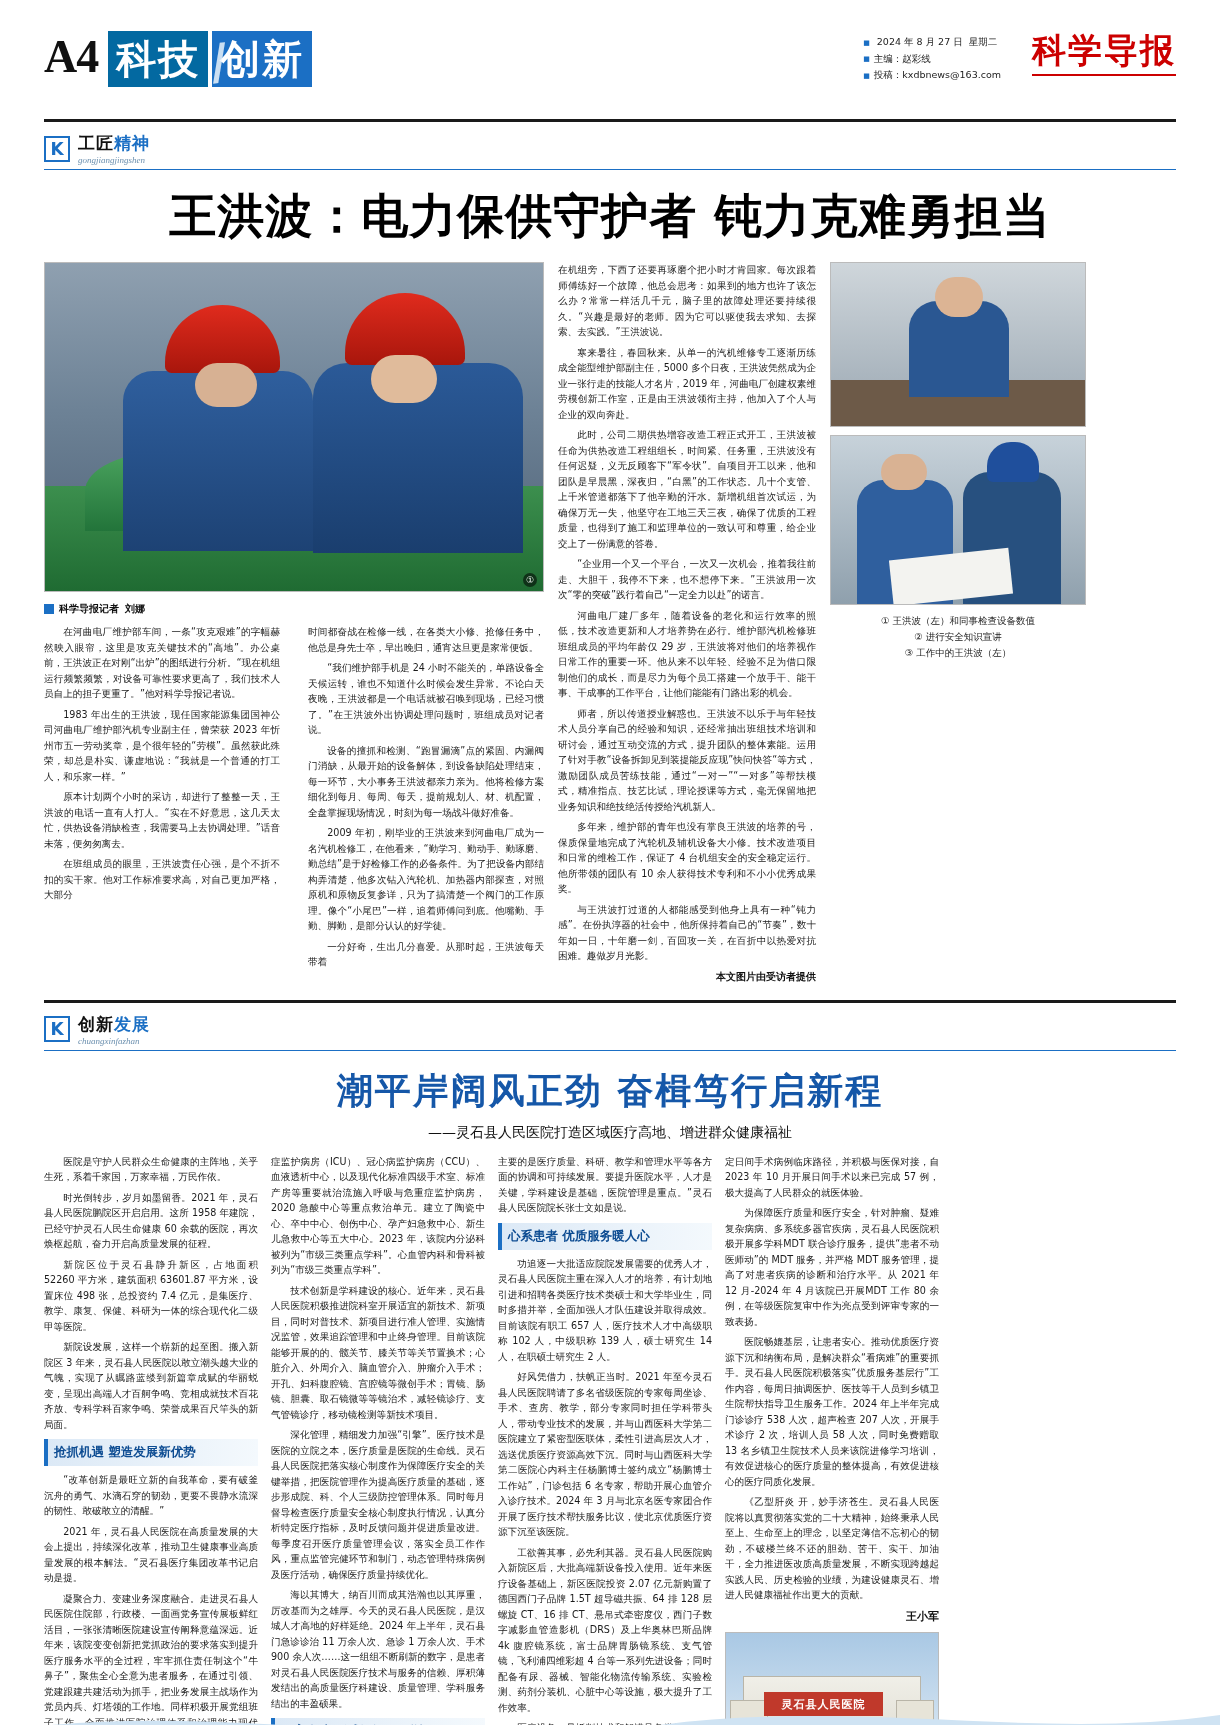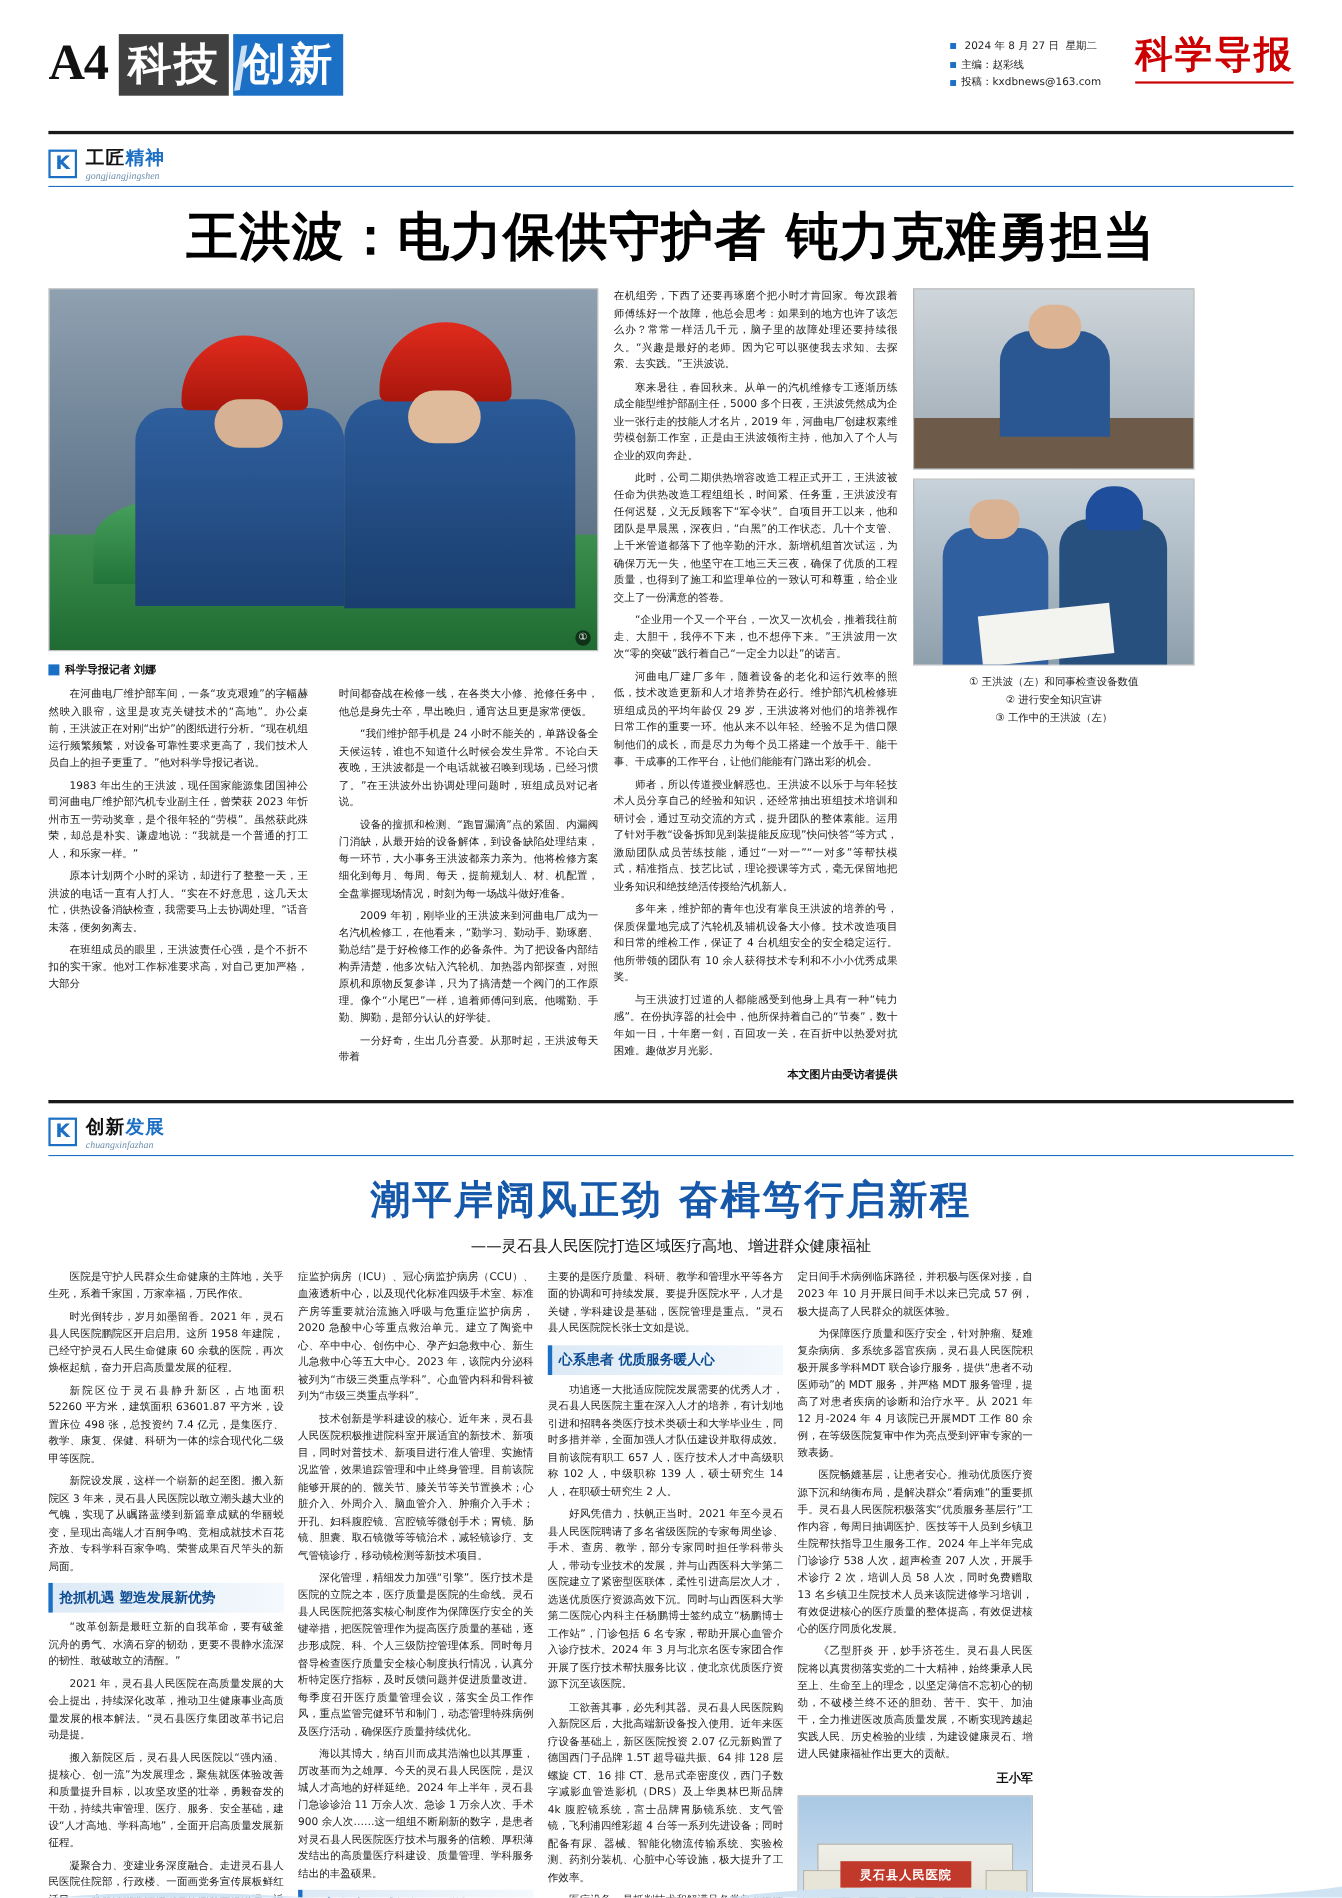--- a/index.html
+++ b/index.html
@@ -31,21 +31,21 @@
     line-height: 1;
     margin-top: 4px;
     margin-right: 10px;
   }
   .section-title {
     display: flex;
     align-items: center;
     height: 58px;
   }
   .sec-box {
-    background: #404040;
+    background: #0369a1;
     color: #fff;
     font-family: "DejaVu Sans", sans-serif;
     font-weight: 700;
     font-size: 40px;
     line-height: 56px;
     padding: 0 8px;
     letter-spacing: 2px;
   }
   .sec-box2 {
     background: #1b6fc4;
@@ -223,21 +223,21 @@
     margin-top: 8px;
     font-family: "DejaVu Sans", sans-serif;
     font-size: 9.5px;
     line-height: 16px;
     color: #222;
     text-align: center;
   }
 
   .byline {
     margin-top: 10px;
-    font-family: Liberation Sans, sans-serif;
+    font-family: Liberation Mono, monospace;
     font-size: 10px;
     font-weight: 700;
     color: #111;
     display:flex; align-items:center; gap:5px;
   }
   .byline::before {
     content:"";
     display:inline-block;
     width:10px; height:10px;
     background:#1b6fc4;
@@ -488,21 +488,20 @@
   <div class="lower-cols">
 
     <div class="lcol">
       <p class="txt">医院是守护人民群众生命健康的主阵地，关乎生死，系着千家国，万家幸福，万民作依。</p>
       <p class="txt">时光倒转步，岁月如墨留香。2021 年，灵石县人民医院鹏院区开启启用。这所 1958 年建院，已经守护灵石人民生命健康 60 余载的医院，再次焕枢起航，奋力开启高质量发展的征程。</p>
       <p class="txt">新院区位于灵石县静升新区，占地面积 52260 平方米，建筑面积 63601.87 平方米，设置床位 498 张，总投资约 7.4 亿元，是集医疗、教学、康复、保健、科研为一体的综合现代化二级甲等医院。</p>
       <p class="txt">新院设发展，这样一个崭新的起至图。搬入新院区 3 年来，灵石县人民医院以敢立潮头越大业的气魄，实现了从瞩路蓝缕到新篇章成赋的华丽蜕变，呈现出高端人才百舸争鸣、竞相成就技术百花齐放、专科学科百家争鸣、荣誉成果百尺竿头的新局面。</p>
       <div class="sub-head">抢抓机遇  塑造发展新优势</div>
       <p class="txt">“改革创新是最旺立新的自我革命，要有破釜沉舟的勇气、水滴石穿的韧劲，更要不畏静水流深的韧性、敢破敢立的清醒。”</p>
       <p class="txt">2021 年，灵石县人民医院在高质量发展的大会上提出，持续深化改革，推动卫生健康事业高质量发展的根本解法。“灵石县医疗集团改革书记启动是提。</p>
-      <p class="txt">搬入新院区后，灵石县人民医院以“强内涵、提核心、创一流”为发展理念，聚焦就医体验改善和质量提升目标，以攻坚攻坚的壮举，勇毅奋发的干劲，持续共审管理、医疗、服务、安全基础，建设“人才高地、学科高地”，全面开启高质量发展新征程。</p>
       <p class="txt">凝聚合力、变建业务深度融合。走进灵石县人民医院住院部，行政楼、一面画党务宣传展板鲜红活目，一张张清晰医院建设宣传阐释意蕴深远。近年来，该院变变创新把党抓政治的要求落实到提升医疗服务水平的全过程，牢牢抓住责任制这个“牛鼻子”，聚焦全心全意为患者服务，在通过引领、党建跟建共建活动为抓手，把业务发展主战场作为党员内兵、灯塔领的工作地。同样积极开展党组班子工作，全面推进医院治理体系和治理能力现代化。</p>
 
     </div>
 
     <div class="lcol">
       <p class="txt noind">症监护病房（ICU）、冠心病监护病房（CCU）、血液透析中心，以及现代化标准四级手术室、标准产房等重要就治流施入呼吸与危重症监护病房，2020 急酸中心等重点救治单元。建立了陶瓷中心、卒中中心、创伤中心、孕产妇急救中心、新生儿急救中心等五大中心。2023 年，该院内分泌科被列为“市级三类重点学科”。心血管内科和骨科被列为“市级三类重点学科”。</p>
       <p class="txt">技术创新是学科建设的核心。近年来，灵石县人民医院积极推进院科室开展适宜的新技术、新项目，同时对普技术、新项目进行准人管理、实施情况监管，效果追踪管理和中止终身管理。目前该院能够开展的的、髋关节、膝关节等关节置换术；心脏介入、外周介入、脑血管介入、肿瘤介入手术；开孔、妇科腹腔镜、宫腔镜等微创手术；胃镜、肠镜、胆囊、取石镜微等等镜治术，减轻镜诊疗、支气管镜诊疗，移动镜检测等新技术项目。</p>
       <p class="txt">深化管理，精细发力加强“引擎”。医疗技术是医院的立院之本，医疗质量是医院的生命线。灵石县人民医院把落实核心制度作为保障医疗安全的关键举措，把医院管理作为提高医疗质量的基础，逐步形成院、科、个人三级防控管理体系。同时每月督导检查医疗质量安全核心制度执行情况，认真分析特定医疗指标，及时反馈问题并促进质量改进。每季度召开医疗质量管理会议，落实全员工作作风，重点监管完健环节和制门，动态管理特殊病例及医疗活动，确保医疗质量持续优化。</p>
       <p class="txt">海以其博大，纳百川而成其浩瀚也以其厚重，厉改基而为之雄厚。今天的灵石县人民医院，是汉城人才高地的好样延绝。2024 年上半年，灵石县门急诊诊治 11 万余人次、急诊 1 万余人次、手术 900 余人次……这一组组不断刷新的数字，是患者对灵石县人民医院医疗技术与服务的信赖、厚积薄发结出的高质量医疗科建设、质量管理、学科服务结出的丰盈硕果。</p>
       <div class="sub-head">引育人才  形成汇智“强磁场”</div>

